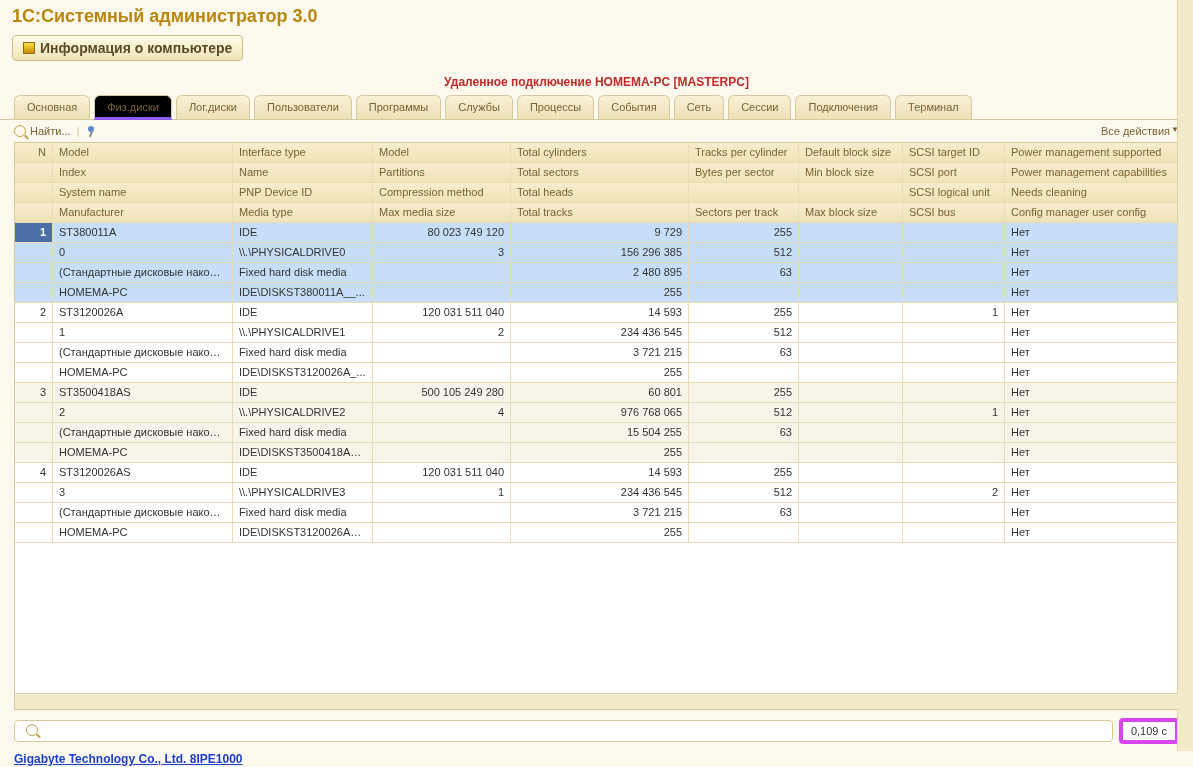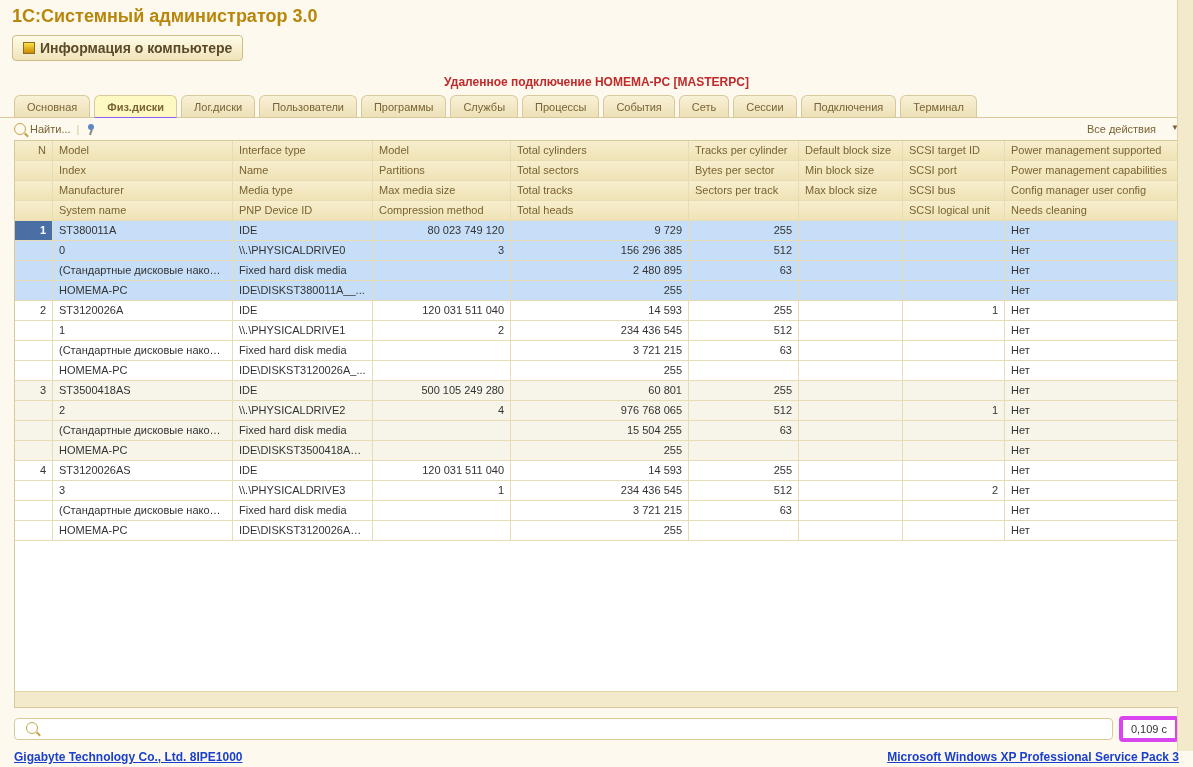--- a/index.html
+++ b/index.html
@@ -58,24 +58,24 @@
     background: linear-gradient(#f9f1d6, #ede0b7);
     border: 1px solid #d9c99a;
     border-bottom: none;
     border-radius: 6px 6px 0 0;
     color: #7a6333;
     font-size: 11px;
     cursor: pointer;
     white-space: nowrap;
   }
   .tab.active {
-    background: #fef9c3;
-    border-bottom: 1px solid #8b5cf6;
+    background: #000000;
+    border-bottom: 3px solid #8b5cf6;
     margin-bottom: -1px;
-    font-weight: bold;
+    font-weight: normal;
     color: #7a6333;
   }
   .toolbar {
     display: flex;
     align-items: center;
     justify-content: space-between;
     padding: 5px 14px;
   }
   .toolbar-left { display: flex; align-items: flex-end; gap: 6px; }
   .find-btn, .icon-btn {
@@ -96,21 +96,21 @@
   .icon-pin::before {
     content: ""; position: absolute; width: 6px; height: 6px;
     background: #5a88c7; border-radius: 50%; left: 3px; top: 1px;
   }
   .icon-pin::after {
     content: ""; position: absolute; width: 1.6px; height: 6px;
     background: #888; left: 5px; top: 6px; transform: rotate(20deg);
   }
   .all-actions {
     color: #7a6333; cursor: pointer; font-size: 11px;
-    display: inline-flex; align-items:flex-start; gap:15px;
+    display: inline-flex; align-items:flex-start; gap:1px;
   }
   .all-actions .tri { font-size: 8px; }
 
   .grid-wrap {
     margin: 0 14px;
     border: 1px solid #d9c99a;
     height: 568px;
     display: flex; flex-direction: column;
     background: #fff;
   }
@@ -251,40 +251,40 @@
         <div class="cell c-if">Name</div>
         <div class="cell c-size">Partitions</div>
         <div class="cell c-cyl">Total sectors</div>
         <div class="cell c-trk">Bytes per sector</div>
         <div class="cell c-blk">Min block size</div>
         <div class="cell c-scsi">SCSI port</div>
         <div class="cell c-pwr">Power management capabilities</div>
       </div>
       <div class="hdr-row">
         <div class="cell c-n"></div>
+        <div class="cell c-model">System name</div>
+        <div class="cell c-if">PNP Device ID</div>
+        <div class="cell c-size">Compression method</div>
+        <div class="cell c-cyl">Total heads</div>
+        <div class="cell c-trk"></div>
+        <div class="cell c-blk"></div>
+        <div class="cell c-scsi">SCSI logical unit</div>
+        <div class="cell c-pwr">Needs cleaning</div>
+      </div>
+      <div class="hdr-row">
+        <div class="cell c-n"></div>
         <div class="cell c-model">Manufacturer</div>
         <div class="cell c-if">Media type</div>
         <div class="cell c-size">Max media size</div>
         <div class="cell c-cyl">Total tracks</div>
         <div class="cell c-trk">Sectors per track</div>
         <div class="cell c-blk">Max block size</div>
         <div class="cell c-scsi">SCSI bus</div>
         <div class="cell c-pwr">Config manager user config</div>
       </div>
-      <div class="hdr-row">
-        <div class="cell c-n"></div>
-        <div class="cell c-model">System name</div>
-        <div class="cell c-if">PNP Device ID</div>
-        <div class="cell c-size">Compression method</div>
-        <div class="cell c-cyl">Total heads</div>
-        <div class="cell c-trk"></div>
-        <div class="cell c-blk"></div>
-        <div class="cell c-scsi">SCSI logical unit</div>
-        <div class="cell c-pwr">Needs cleaning</div>
-      </div>
     </div>
   <div class="grid-body" id="body">
       <div class="group selected">
         <div class="data-row">
           <div class="cell c-n">1</div>
           <div class="cell c-model">ST380011A</div>
           <div class="cell c-if">IDE</div>
           <div class="cell c-size">80 023 749 120</div>
           <div class="cell c-cyl">9 729</div>
           <div class="cell c-trk">255</div>
@@ -473,17 +473,16 @@
   <div class="bottom-input">
     <span class="search-ic">
       <span class="icon-mag"></span>
     </span>
   </div>
   <div class="time-box">0,109 с</div>
 </div>
 
 <div class="footer">
   <a href="#">Gigabyte Technology Co., Ltd. 8IPE1000</a>
-  <a href="#">Microsoft Windows XP Professional Service Pack 3</a>
 </div>
 
 
 
 
 </body></html>

